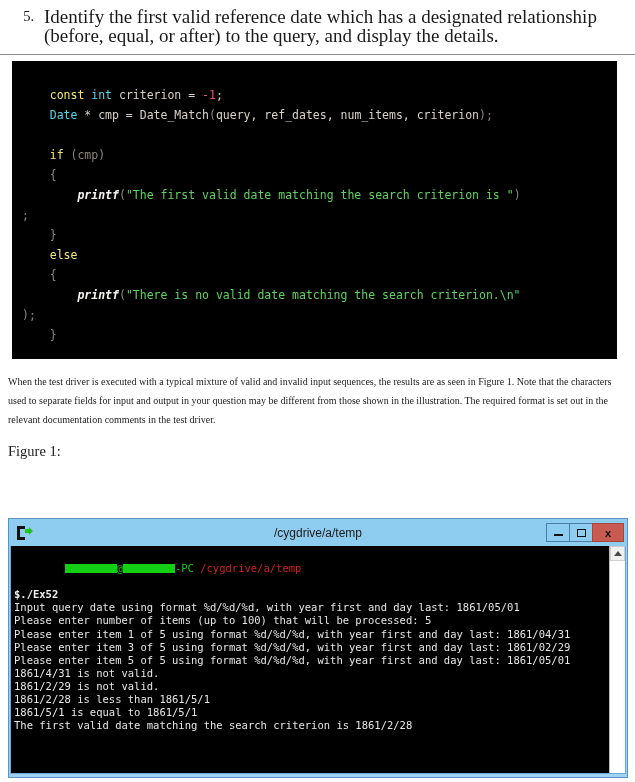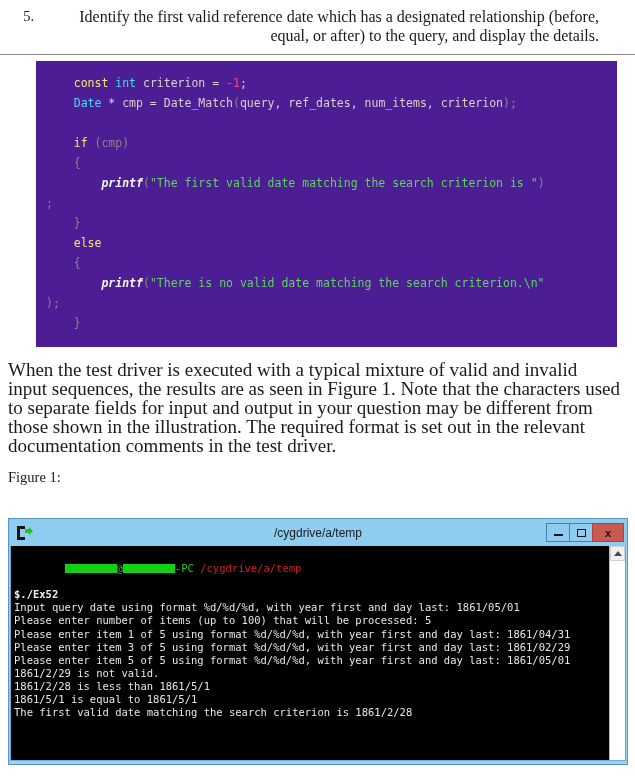--- a/index.html
+++ b/index.html
@@ -29,39 +29,38 @@
     width: 30px;
     flex: 0 0 30px;
     text-align: right;
     font-size: 14.5px;
     line-height: 19px;
     padding-right: 10px;
     box-sizing: border-box;
   }
   .list-text {
     flex: 1 1 auto;
-    font-size: 16px;
+    font-size: 19px;
     line-height: 19px;
     padding-right: 22px;
-    text-align: right;
   }
 
   
   .hrule {
     height: 1px;
     background: #8a8a8a;
     margin: 9px 0 0 0;
     width: 100%;
   }
 
   
   .code-wrap {
-    margin: 6px 18px 0 36px;
-    background: #4c1d95;
-    padding: 12px 0 14px 0;
+    margin: 6px 18px 0 12px;
+    background: #000000;
+    padding: 24px 0 14px 0;
     box-shadow: 0 0 0 0 transparent;
   }
   .code-line {
     font-family: "DejaVu Sans Mono", monospace;
     font-size: 11.5px;
     line-height: 20px;
     white-space: pre;
     color: #d8d2c8;
     padding-left: 10px;
   }
@@ -70,21 +69,21 @@
   .k-type  { color: #4fd8e8; }     
   .k-num   { color: #f04a8a; }     
   .k-str   { color: #5fd35f; }     
   .k-fn    { color: #f5f3ee; font-weight: bold; font-style: italic; }
   .k-plain { color: #d8d2c8; }
   .k-punct { color: #8d857a; }
 
   
   .para {
     margin: 13px 14px 0 8px;
-    font-size: 19px;
+    font-size: 10px;
     line-height: 19px;
     text-align: left;
   }
   .figure-label {
     margin: 13px 14px 0 8px;
     font-size: 14.5px;
     font-weight: normal;
     line-height: 19px;
   }
 
@@ -288,20 +287,21 @@
         <span class="redact" style="width:52px"></span><span class="t-green">@</span><span class="redact" style="width:52px"></span><span class="t-green">-PC</span><span class="t-red"> /cygdrive/a/temp</span>
       </div>
 
       <div id="terminal-lines">
           <div class="t-line t-white">$./Ex52</div>
           <div class="t-line">Input query date using format %d/%d/%d, with year first and day last: 1861/05/01</div>
           <div class="t-line">Please enter number of items (up to 100) that will be processed: 5</div>
           <div class="t-line">Please enter item 1 of 5 using format %d/%d/%d, with year first and day last: 1861/04/31</div>
           <div class="t-line">Please enter item 3 of 5 using format %d/%d/%d, with year first and day last: 1861/02/29</div>
           <div class="t-line">Please enter item 5 of 5 using format %d/%d/%d, with year first and day last: 1861/05/01</div>
+          <div class="t-line">1861/4/31 is not valid.</div>
           <div class="t-line">1861/2/29 is not valid.</div>
           <div class="t-line">1861/2/28 is less than 1861/5/1</div>
           <div class="t-line">1861/5/1 is equal to 1861/5/1</div>
           <div class="t-line">The first valid date matching the search criterion is 1861/2/28</div>
         </div>
 
       <div class="t-line">
         
       </div>
 

